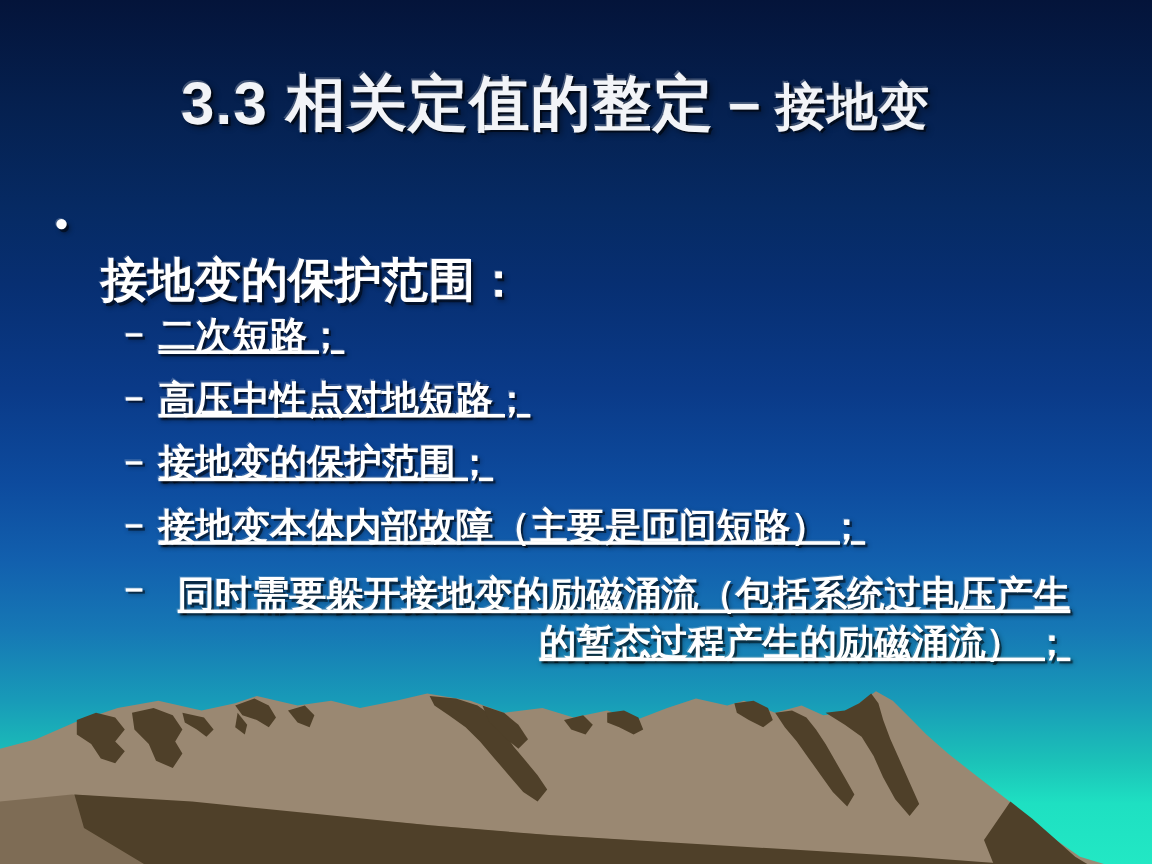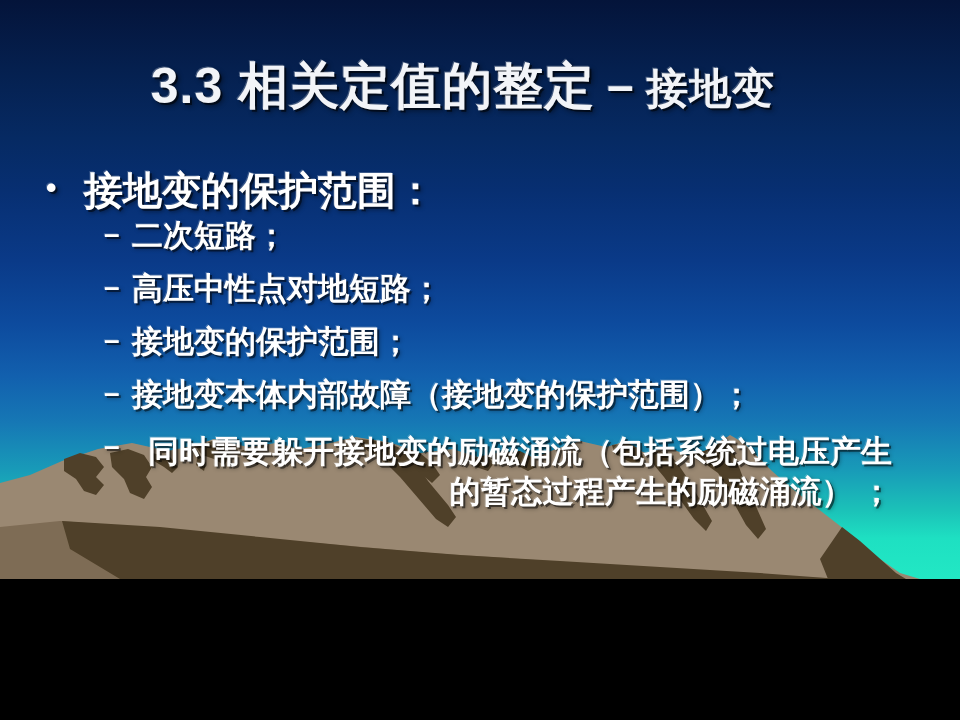--- a/index.html
+++ b/index.html
@@ -4,21 +4,21 @@
 <title>Slide</title>
 <style>
   html, body {
     margin: 0;
     padding: 0;
     background: #000;
   }
   #slide {
     position: relative;
     width: 960px;
-    height: 579px;
+    height: 720px;
     overflow: hidden;
     font-family: "Liberation Sans", "DejaVu Sans", sans-serif;
     background: linear-gradient(to bottom,
         #04143a 0%,
         #05204f 12%,
         #062a63 24%,
         #072f72 33%,
         #0a3a88 45%,
         #0d4b9e 56%,
         #1260ae 65%,
@@ -87,21 +87,21 @@
        3px 3px 4px rgba(0,0,0,0.4),
       -1px -1px 0 rgba(255,255,255,0.22);
   }
   .lvl1 .marker {
     width: 38px;
     flex: 0 0 38px;
     font-size: 30px;
     line-height: 1.35;
     text-align: left;
   }
-  .lvl1 .txt { flex: 1 1 auto; }
+  .lvl1 .txt { flex: 1 1 auto; margin-top: 44px; }
 
   .lvl2-list {
     margin-top: 4px;
     padding-left: 58px;
   }
   .lvl2 {
     display: flex;
     align-items: flex-start;
     color: #ffffff;
     font-size: 31px;
@@ -115,20 +115,21 @@
   }
   .lvl2 .marker {
     width: 28px;
     flex: 0 0 28px;
     font-size: 28px;
     text-align: left;
   }
   .lvl2 .txt {
     flex: 1 1 auto;
     max-width: 760px;
+    text-decoration: underline;
   }
   .lvl2.wrap .txt { line-height: 1.28; text-align: right; }
 </style>
 </head>
 <body>
 
 <div id="slide">
 
   <svg id="scenery" viewBox="0 0 960 170" preserveAspectRatio="none">
 
@@ -178,21 +179,21 @@
         <span class="txt">高压中性点对地短路；</span>
       </div>
 
       <div class="lvl2">
         <span class="marker">–</span>
         <span class="txt">接地变的保护范围；</span>
       </div>
 
       <div class="lvl2">
         <span class="marker">–</span>
-        <span class="txt">接地变本体内部故障（接地变的保护范围）；</span>
+        <span class="txt">接地变本体内部故障（主要是匝间短路）；</span>
       </div>
 
       <div class="lvl2 wrap">
         <span class="marker">–</span>
         <span class="txt">同时需要躲开接地变的励磁涌流（包括系统过电压产生的暂态过程产生的励磁涌流） ；</span>
       </div>
 
     </div>
   </div>
 

